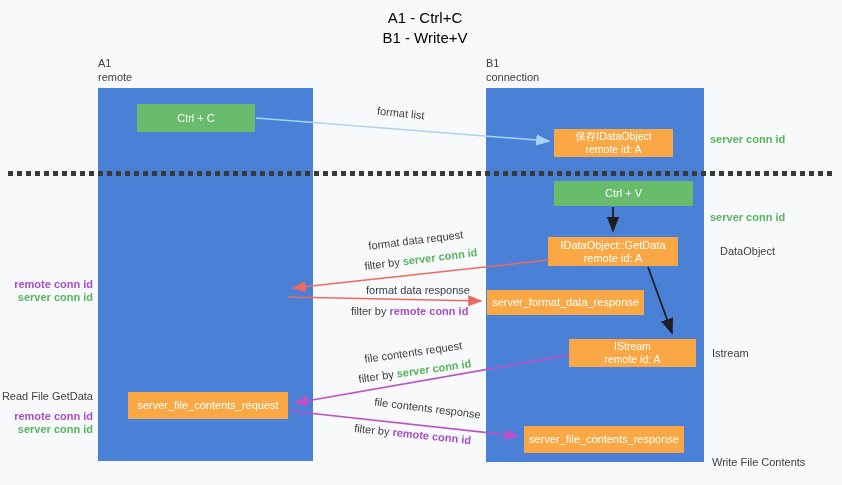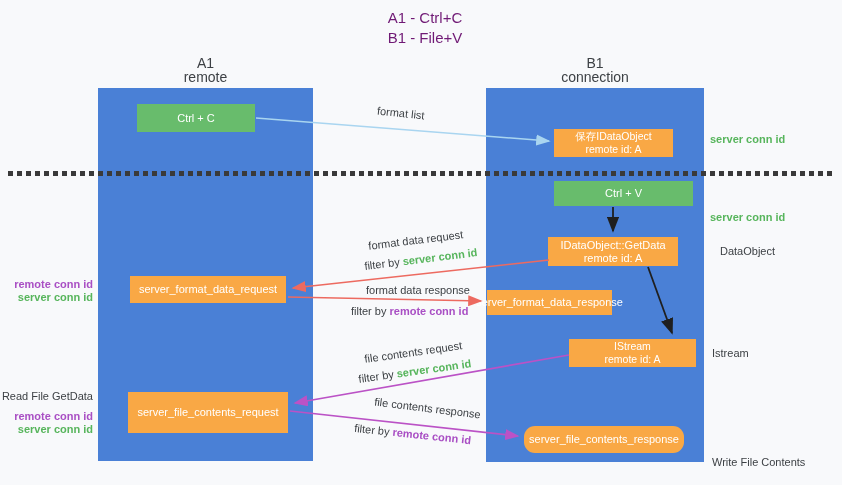--- a/index.html
+++ b/index.html
@@ -6,22 +6,22 @@
     --lane-blue:#4a80d6; --box-green:#68bc6c; --box-orange:#f9a845;
     --text-green:#57b55c; --text-purple:#a94fc4; --arrow-red:#ed6a60;
     --arrow-purple:#bb52c6; --arrow-lightblue:#a9d5f0; --arrow-black:#1f1f1f;
     --text-dark:#3d4145; --background:#f8f9fb; --dash:#3a3a3a;
   }
   *{margin:0;padding:0;box-sizing:border-box;}
   html,body{background:var(--background);}
   body{font-family:"Liberation Sans","DejaVu Sans",sans-serif;color:var(--text-dark);}
   .canvas{position:relative;width:842px;height:485px;background:var(--background);overflow:hidden;}
   .abs{position:absolute;}
-  .title{left:300px;top:8px;width:250px;text-align:center;font-size:15px;line-height:20px;color:#701a75;}
-  .lane-header{top:56px;text-align:center;font-size:14px;line-height:14px;color:var(--text-dark);}
+  .title{left:300px;top:8px;width:250px;text-align:center;font-size:15px;line-height:20px;color:#000000;}
+  .lane-header{top:56px;text-align:left;font-size:11px;line-height:14px;color:var(--text-dark);}
   .lane{top:88px;background:var(--lane-blue);}
   .dashline{left:8px;top:171px;width:828px;height:5px;
     background:repeating-linear-gradient(90deg,var(--dash) 0 5px,transparent 5px 9px);}
   .node{display:flex;flex-direction:column;align-items:center;justify-content:center;
     color:#fff;font-size:11px;line-height:13px;text-align:center;}
   .green{background:var(--box-green);}
   .orange{background:var(--box-orange);}
   .flow{font-size:11px;color:var(--text-dark);white-space:nowrap;}
   .ann{font-size:11px;white-space:nowrap;}
   .g{color:var(--text-green);font-weight:bold;}
@@ -29,21 +29,21 @@
   .left-col{left:0;width:93px;text-align:right;}
   svg.overlay{position:absolute;left:0;top:0;pointer-events:none;}
 </style>
 </head>
 <body>
 
 <div class="canvas">
 
   <div class="abs title">
     <div>A1 - Ctrl+C</div>
-    <div>B1 - File+V</div>
+    <div>B1 - Write+V</div>
   </div>
 
   <div class="abs lane-header" style="left:98px;width:215px;">
     <div>A1</div>
     <div>remote</div>
   </div>
   <div class="abs lane-header" style="left:486px;width:218px;">
     <div>B1</div>
     <div>connection</div>
   </div>
@@ -64,38 +64,35 @@
 
   <div class="abs node green" style="left:554px;top:181px;width:139px;height:25px;">
     <div>Ctrl + V</div>
   </div>
 
   <div class="abs node orange" style="left:548px;top:237px;width:130px;height:29px;font-size:11px;">
     <div>IDataObject::GetData</div>
     <div>remote id: A</div>
   </div>
 
-  <div class="abs node orange" style="left:130px;top:276px;width:156px;height:27px;">
-    <div>server_format_data_request</div>
-  </div>
 
-  <div class="abs node orange" style="left:487px;top:290px;width:125px;height:25px;">
+  <div class="abs node orange" style="left:487px;top:290px;width:157px;height:25px;">
     <div>server_format_data_response</div>
   </div>
 
   <div class="abs node orange" style="left:569px;top:339px;width:127px;height:28px;font-size:10.5px;">
     <div>IStream</div>
     <div>remote id: A</div>
   </div>
 
-  <div class="abs node orange" style="left:128px;top:392px;width:160px;height:41px;">
+  <div class="abs node orange" style="left:128px;top:392px;width:160px;height:27px;">
     <div>server_file_contents_request</div>
   </div>
 
-  <div class="abs node orange" style="left:524px;top:426px;width:160px;height:27px;border-radius:11px;">
+  <div class="abs node orange" style="left:524px;top:426px;width:160px;height:27px;">
     <div>server_file_contents_response</div>
   </div>
 
   <div class="abs flow" style="left:377px;top:107px;transform:rotate(6deg);">format list</div>
 
   <div class="abs flow" style="left:368px;top:234px;transform:rotate(-7deg);">format data request</div>
   <div class="abs flow" style="left:364px;top:253px;transform:rotate(-7deg);">
     <span>filter by</span>
     <span class="g">server conn id</span>
   </div>

